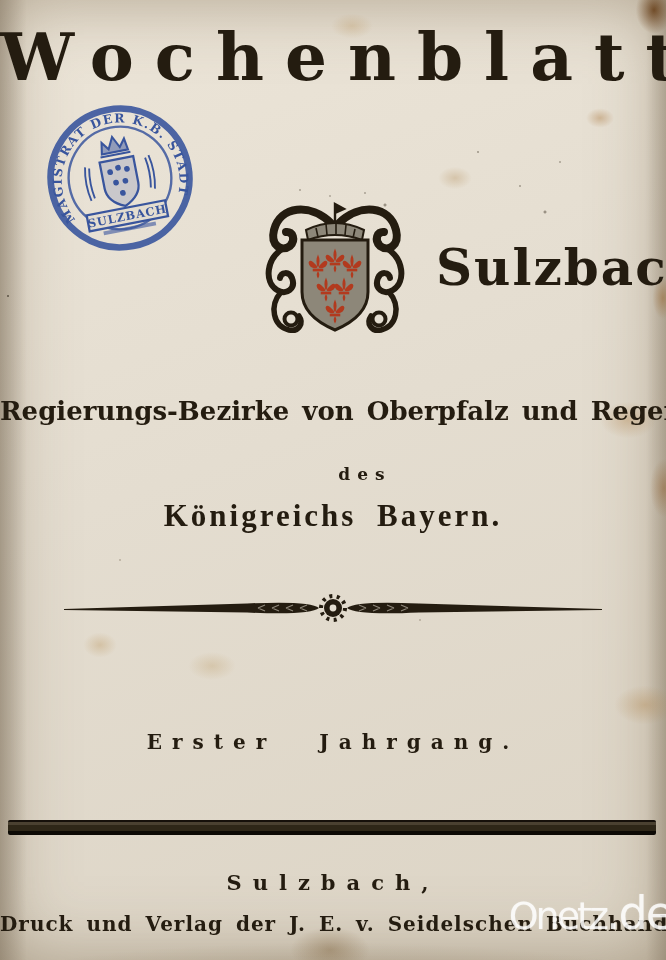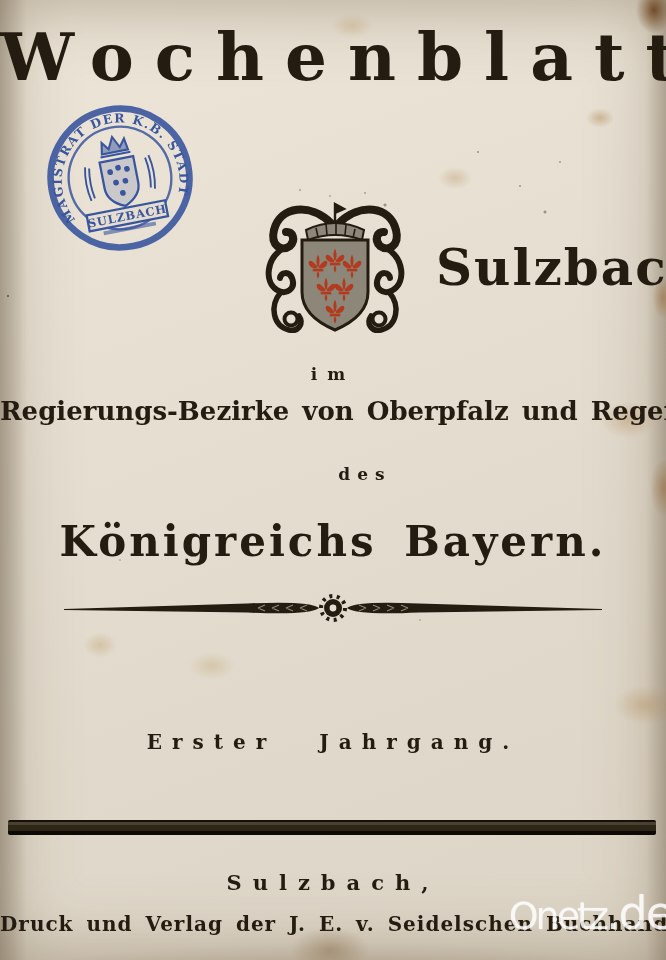--- a/index.html
+++ b/index.html
@@ -52,21 +52,21 @@
   .ctr{left:0;width:100%;text-align:center;}
   .frak{font-weight:bold;white-space:nowrap;}
 
   .masthead{top:18px;font-size:66px;letter-spacing:21px;}
   .der{top:146px;font-size:21px;letter-spacing:8px;}
   .stadt{left:38px;top:236px;font-size:52px;letter-spacing:7px;}
   .sulzbach-r{left:436px;top:238px;font-size:50px;letter-spacing:2px;}
   .im{top:364px;font-size:17px;letter-spacing:10px;}
   .district{top:396px;font-size:26px;letter-spacing:0px;word-spacing:4px;}
   .des{top:464px;font-size:17px;letter-spacing:7px;padding-left:32px;}
-  .kingdom{top:517px;font-size:42px;letter-spacing:3px;word-spacing:10px;}
+  .kingdom{top:498px;font-size:31px;letter-spacing:3px;word-spacing:10px;font-family:Liberation Serif, serif;}
   .year{top:650px;font-size:52px;letter-spacing:5px;}
   .edition{top:730px;font-size:20px;letter-spacing:10px;word-spacing:26px;}
   .cityline{top:870px;font-size:21px;letter-spacing:11px;}
   .imprint{top:912px;font-size:20px;letter-spacing:1px;word-spacing:5px;}
 
   .stamp-wrap{left:44px;top:102px;width:152px;height:152px;transform:rotate(-11deg);opacity:.92;}
   .arms-wrap{left:236px;top:188px;width:198px;height:168px;}
   .divider-wrap{left:62px;top:590px;width:542px;height:36px;}
 
   .rule-bar{
@@ -177,21 +177,20 @@
           <use href="#fleur" xlink:href="#fleur" transform="translate(99,72) scale(1.05)"></use>
           <use href="#fleur" xlink:href="#fleur" transform="translate(116,78) scale(1.05)"></use>
           <use href="#fleur" xlink:href="#fleur" transform="translate(90,101) scale(1.05)"></use>
           <use href="#fleur" xlink:href="#fleur" transform="translate(108,101) scale(1.05)"></use>
           <use href="#fleur" xlink:href="#fleur" transform="translate(99,123) scale(1.05)"></use>
         </g>
       </g>
     </svg>
   </div>
 
-  <div class="abs ctr frak im">im</div>
   <div class="abs ctr frak district">Regierungs-Bezirke von Oberpfalz und Regensburg</div>
   <div class="abs ctr frak des">des</div>
   <div class="abs ctr frak kingdom">Königreichs Bayern.</div>
 
   <div class="abs divider-wrap">
     <svg width="542" height="36" viewBox="0 0 542 36">
       <g fill="#241c10">
         <path d="M2,19 L185,13.5 Q248,10.5 257,18 Q248,25.5 185,22.5 L2,20 Z"></path>
         <path d="M540,19 L357,13.5 Q294,10.5 285,18 Q294,25.5 357,22.5 L540,20 Z"></path>
         <circle cx="271" cy="18" r="9"></circle>

